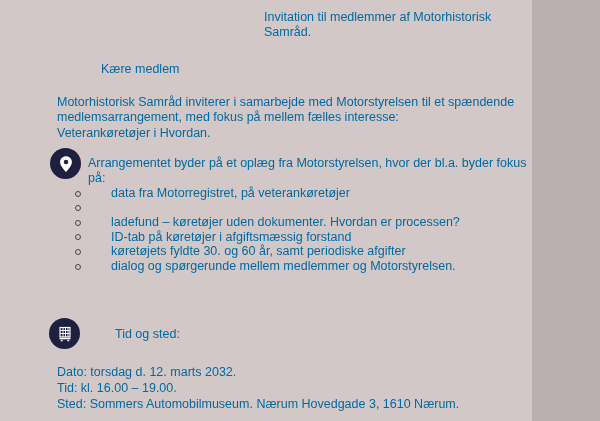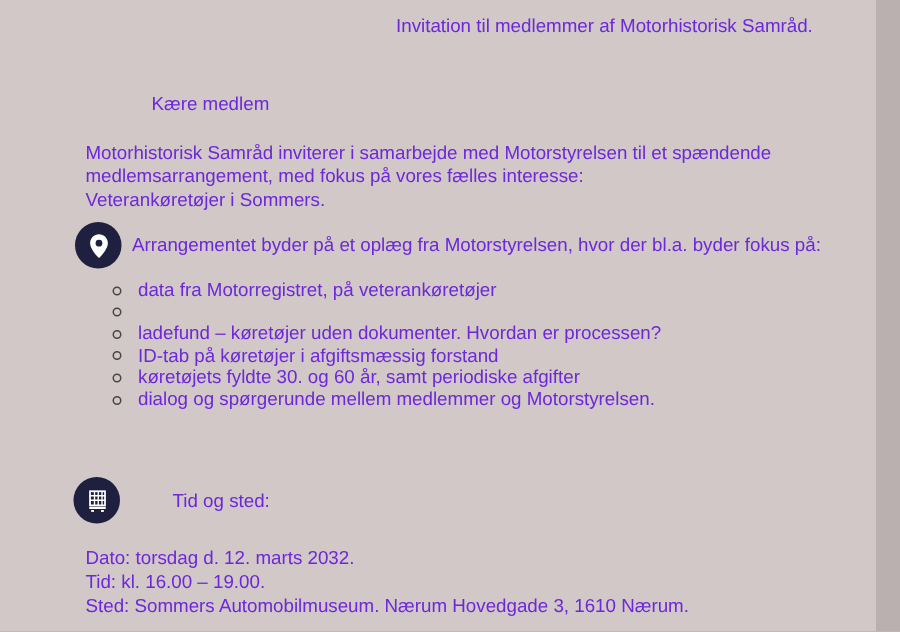--- a/index.html
+++ b/index.html
@@ -2,26 +2,26 @@
 <html><head>
 <meta charset="utf-8">
 <style>
   html, body {
     margin: 0;
     padding: 0;
     background: #b9b0af;
   }
   .page {
     position: relative;
-    width: 584px;
+    width: 532px;
     height: 421px;
     background: #d1c8c7;
     overflow: hidden;
     font-family: "Liberation Sans", sans-serif;
-    color: #6d28d9;
+    color: #0369a1;
     font-size: 12.5px;
   }
   .abs { position: absolute; }
 
   .header-note { left: 264px; top: 10px; line-height: 15px; }
 
   .greeting { left: 57px; top: 62px; line-height: 15px; margin-left: 44px; }
 
   .intro { left: 57px; top: 95px; line-height: 15.3px; }
 
@@ -42,20 +42,21 @@
   .bullet-list {
     left: 75px; top: 186px;
     list-style: none;
     margin: 0; padding: 0;
   }
   .bullet-list li {
     display: flex;
     align-items: flex-start;
     height: 14.6px;
     line-height: 14.6px;
+    gap: 19px;
   }
   .bullet-marker {
     flex: 0 0 auto;
     width: 4px; height: 4px;
     border: 1.2px solid #4a4646;
     border-radius: 50%;
     margin-top: 4.6px;
     margin-right: 11px;
   }
 
@@ -69,22 +70,22 @@
 <body>
 
 <div class="page">
 
   <div class="abs header-note">Invitation til medlemmer af Motorhistorisk Samråd.</div>
 
   <div class="abs greeting">Kære medlem</div>
 
   <div class="abs intro">
     <div>Motorhistorisk Samråd inviterer i samarbejde med Motorstyrelsen til et spændende</div>
-    <div>medlemsarrangement, med fokus på vores fælles interesse:</div>
-    <div>Veterankøretøjer i Sommers.</div>
+    <div>medlemsarrangement, med fokus på mellem fælles interesse:</div>
+    <div>Veterankøretøjer i Hvordan.</div>
   </div>
 
   <div class="abs icon-badge badge-agenda">
     <svg width="20" height="20" viewBox="0 0 24 24" aria-hidden="true">
       <path fill="#ffffff" d="M12 2.6c-3.9 0-7.1 3.2-7.1 7.1 0 5.3 7.1 11.9 7.1 11.9s7.1-6.6 7.1-11.9c0-3.9-3.2-7.1-7.1-7.1z"></path>
       <circle cx="12" cy="9.7" r="2.7" fill="#1f2040"></circle>
     </svg>
   </div>
 
   <div class="abs agenda-heading">Arrangementet byder på et oplæg fra Motorstyrelsen, hvor der bl.a. byder fokus på:</div>

